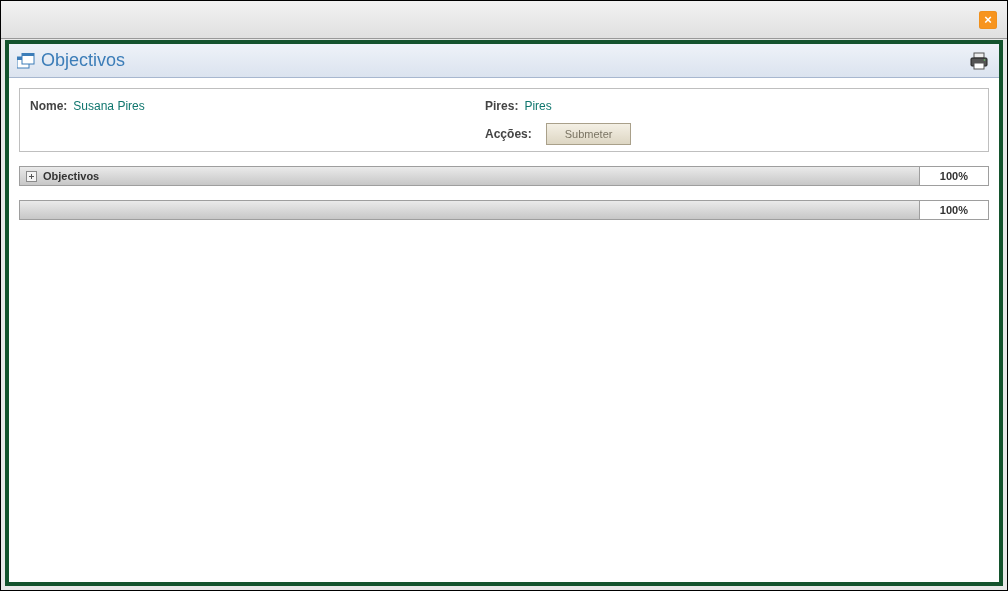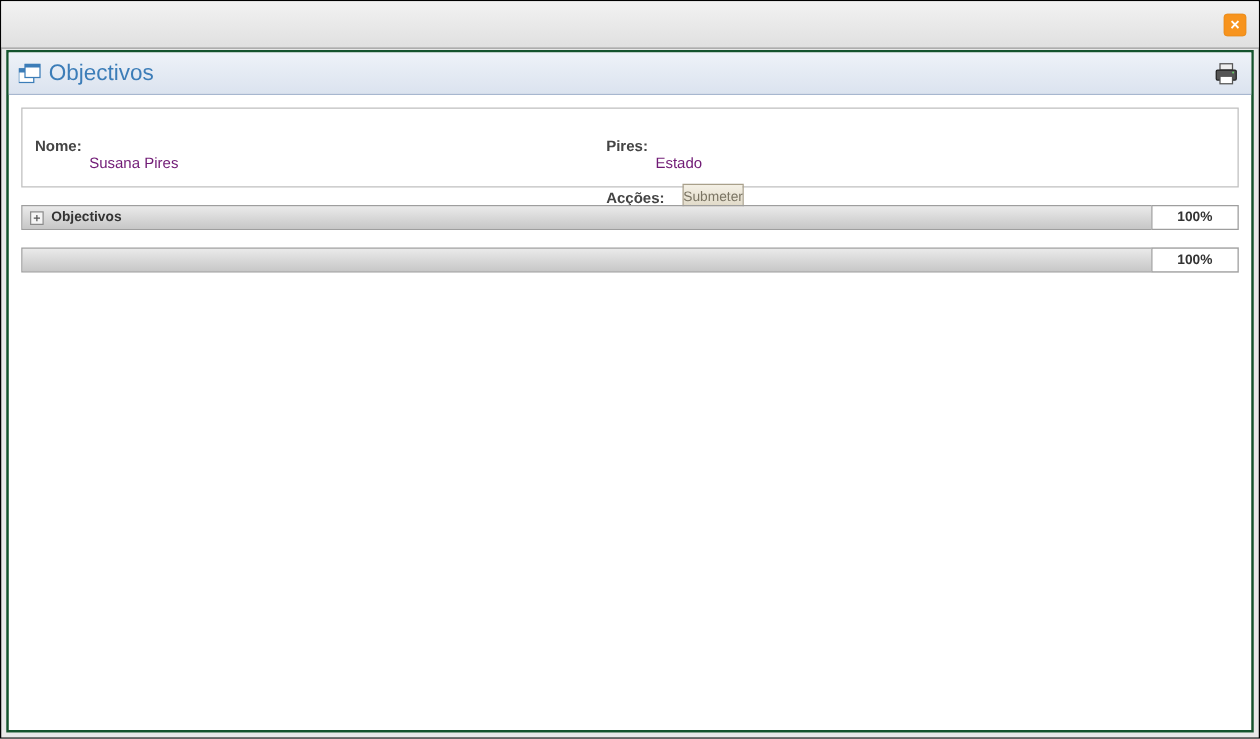--- a/index.html
+++ b/index.html
@@ -33,21 +33,21 @@
     font-weight: bold;
     font-size: 13px;
     line-height: 17px;
     text-align: center;
     cursor: pointer;
     box-shadow: inset 0 0 1px #c46d00;
   }
   .modal-body {
     position: absolute;
     top: 39px; left: 4px; right: 4px; bottom: 4px;
-    border: 2px solid #14532d;
+    border: 4px solid #14532d;
     background: #fff;
   }
   .title-bar {
     height: 34px;
     background: linear-gradient(to bottom, #eef2f8, #dbe3ef);
     border-bottom: 1px solid #a7b7cf;
     display: flex;
     align-items: center;
     padding: 0 8px;
     position: relative;
@@ -79,24 +79,24 @@
     background: #fff;
     padding: 10px 10px 12px 10px;
     position: relative;
     height: 64px;
   }
   .info-row { display: flex; }
   .info-col-left { width: 48%; text-align: center; }
   .info-col-right { width: 52%; }
   .field { display: flex; align-items: center; margin-bottom: 10px; }
   .field-label { font-weight: bold; color: #444; margin-right: 6px; }
-  .field-value { color: #701a75; margin-top: 26px; }
+  .field-value { color: #0f766e; }
   .btn {
     display: inline-block;
-    padding: 4px 0;
+    padding: 4px 18px;
     background: linear-gradient(to bottom, #f4f0e5, #ddd6c3);
     border: 1px solid #a9a08a;
     color: #7a7463;
     font-size: 11px;
     cursor: pointer;
     margin-left: 8px;
   }
   .section-bar {
     margin-top: 14px;
     height: 20px;
@@ -185,21 +185,21 @@
         <div class="info-row">
           <div class="info-col-left">
             <div class="field">
               <span class="field-label">Nome:</span>
               <span class="field-value">Susana Pires</span>
             </div>
           </div>
           <div class="info-col-right">
             <div class="field">
               <span class="field-label">Pires:</span>
-              <span class="field-value">Estado</span>
+              <span class="field-value">Pires</span>
             </div>
             <div class="field">
               <span class="field-label">Acções:</span>
               <button class="btn">Submeter</button>
             </div>
           </div>
         </div>
       </div>
 
       <div class="section-bar">

